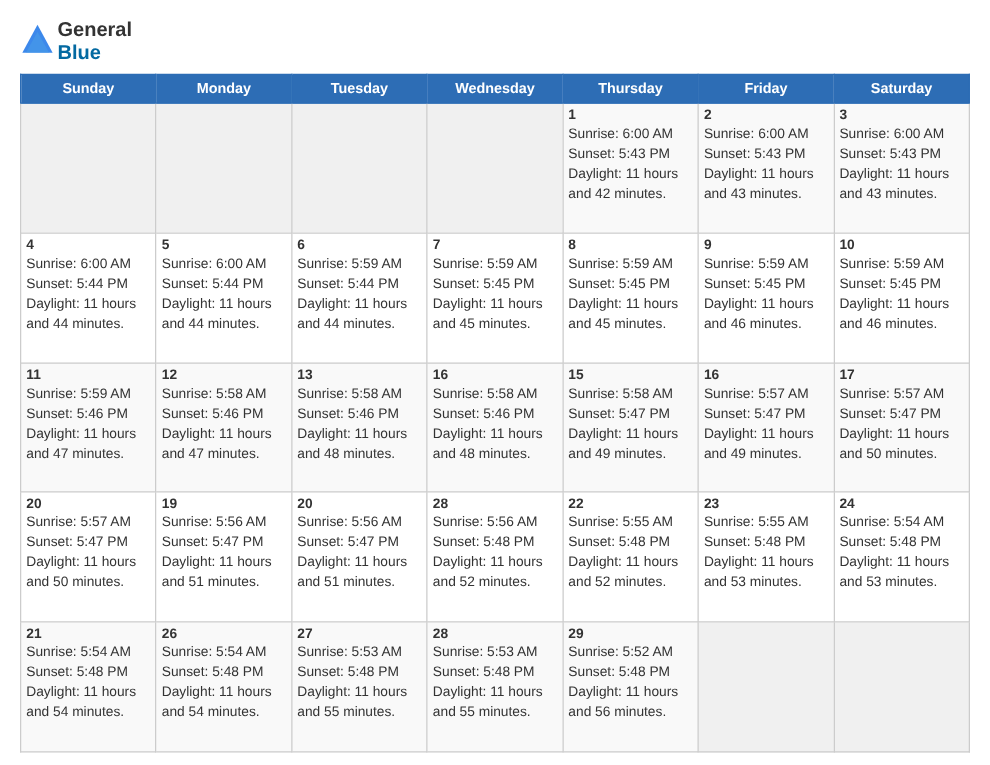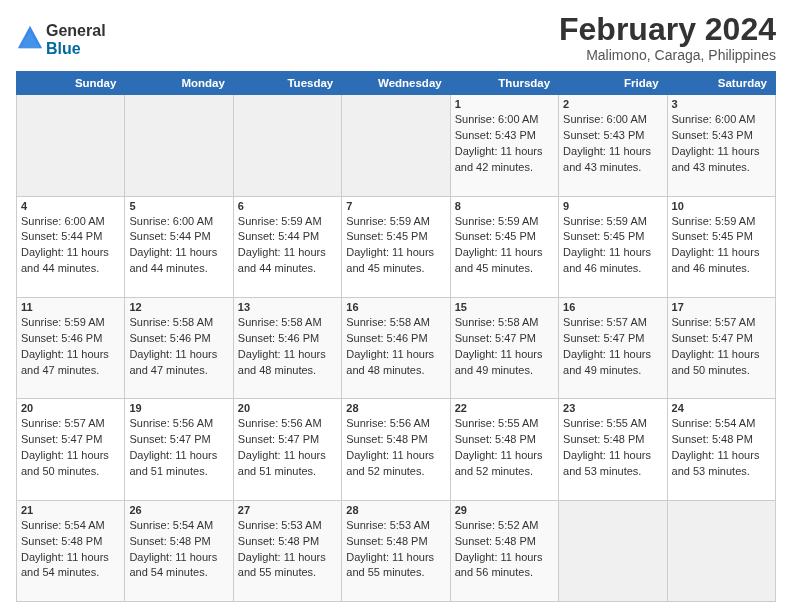--- a/index.html
+++ b/index.html
@@ -68,22 +68,22 @@
       width: 100%;
       table-layout: fixed;
     }
     .calendar thead tr {
       background-color: #2d6db5;
     }
     .calendar thead th {
       color: #fff;
       font-size: 11.5px;
       font-weight: bold;
-      padding: 5px 8px;
-      text-align: right;
+      padding: 5px 20px;
+      text-align: center;
       border: 1px solid #2d6db5;
     }
     .calendar tbody tr td {
       border: 1px solid #ccc;
       vertical-align: top;
       padding: 3px 4px;
       font-size: 9.5px;
       color: #333;
       height: 88px;
       background: #fff;
@@ -118,24 +118,20 @@
     <div class="logo">
       <svg class="logo-icon" viewBox="0 0 30 30" xmlns="http://www.w3.org/2000/svg">
         <polygon points="15,2 28,26 2,26" fill="#1a73e8" opacity="0.85"></polygon>
         <polygon points="15,8 25,26 5,26" fill="#4a9fe8" opacity="0.5"></polygon>
       </svg>
       <div class="logo-text">
         <span class="logo-general">General</span>
         <span class="logo-blue">Blue</span>
       </div>
     </div>
-    <div class="title-section">
-      <div class="main-title">February 2024</div>
-      <div class="subtitle">Malimono, Caraga, Philippines</div>
-    </div>
   </div>
 
   <table class="calendar">
     <thead>
       <tr id="header-row">
           <th>Sunday</th>
           <th>Monday</th>
           <th>Tuesday</th>
           <th>Wednesday</th>
           <th>Thursday</th>

